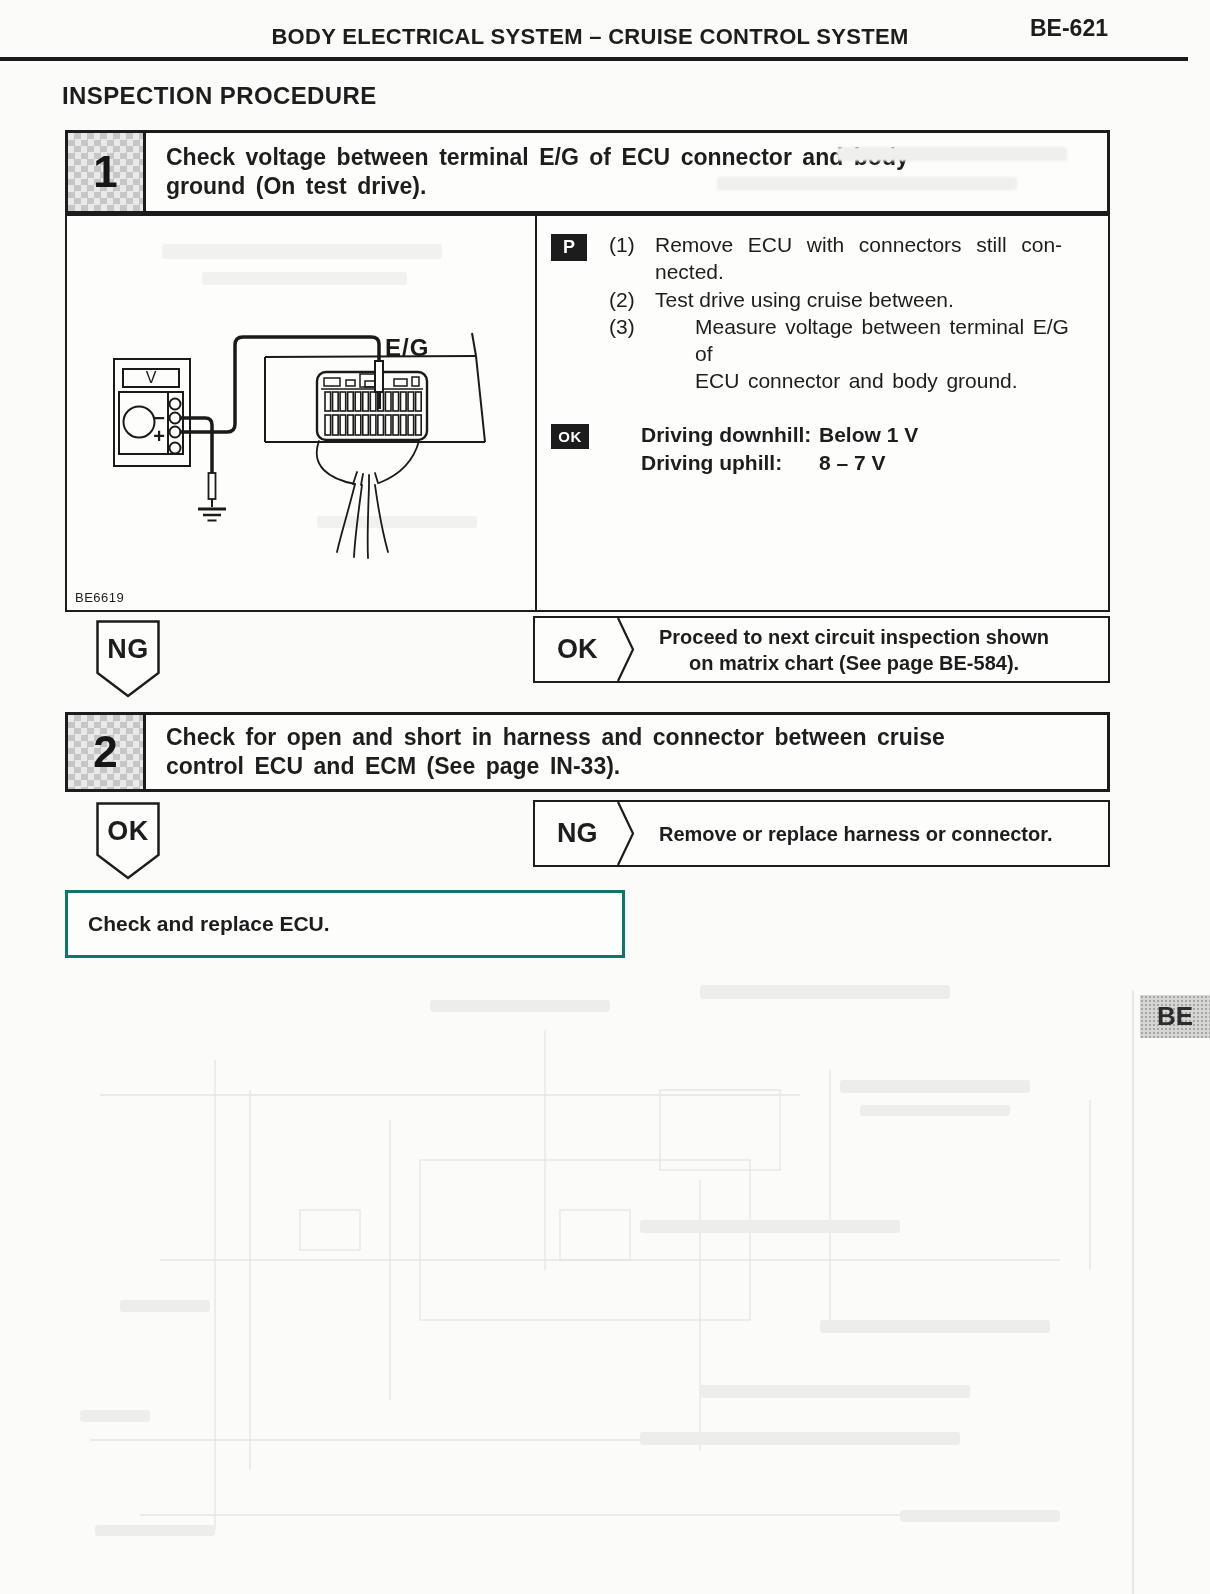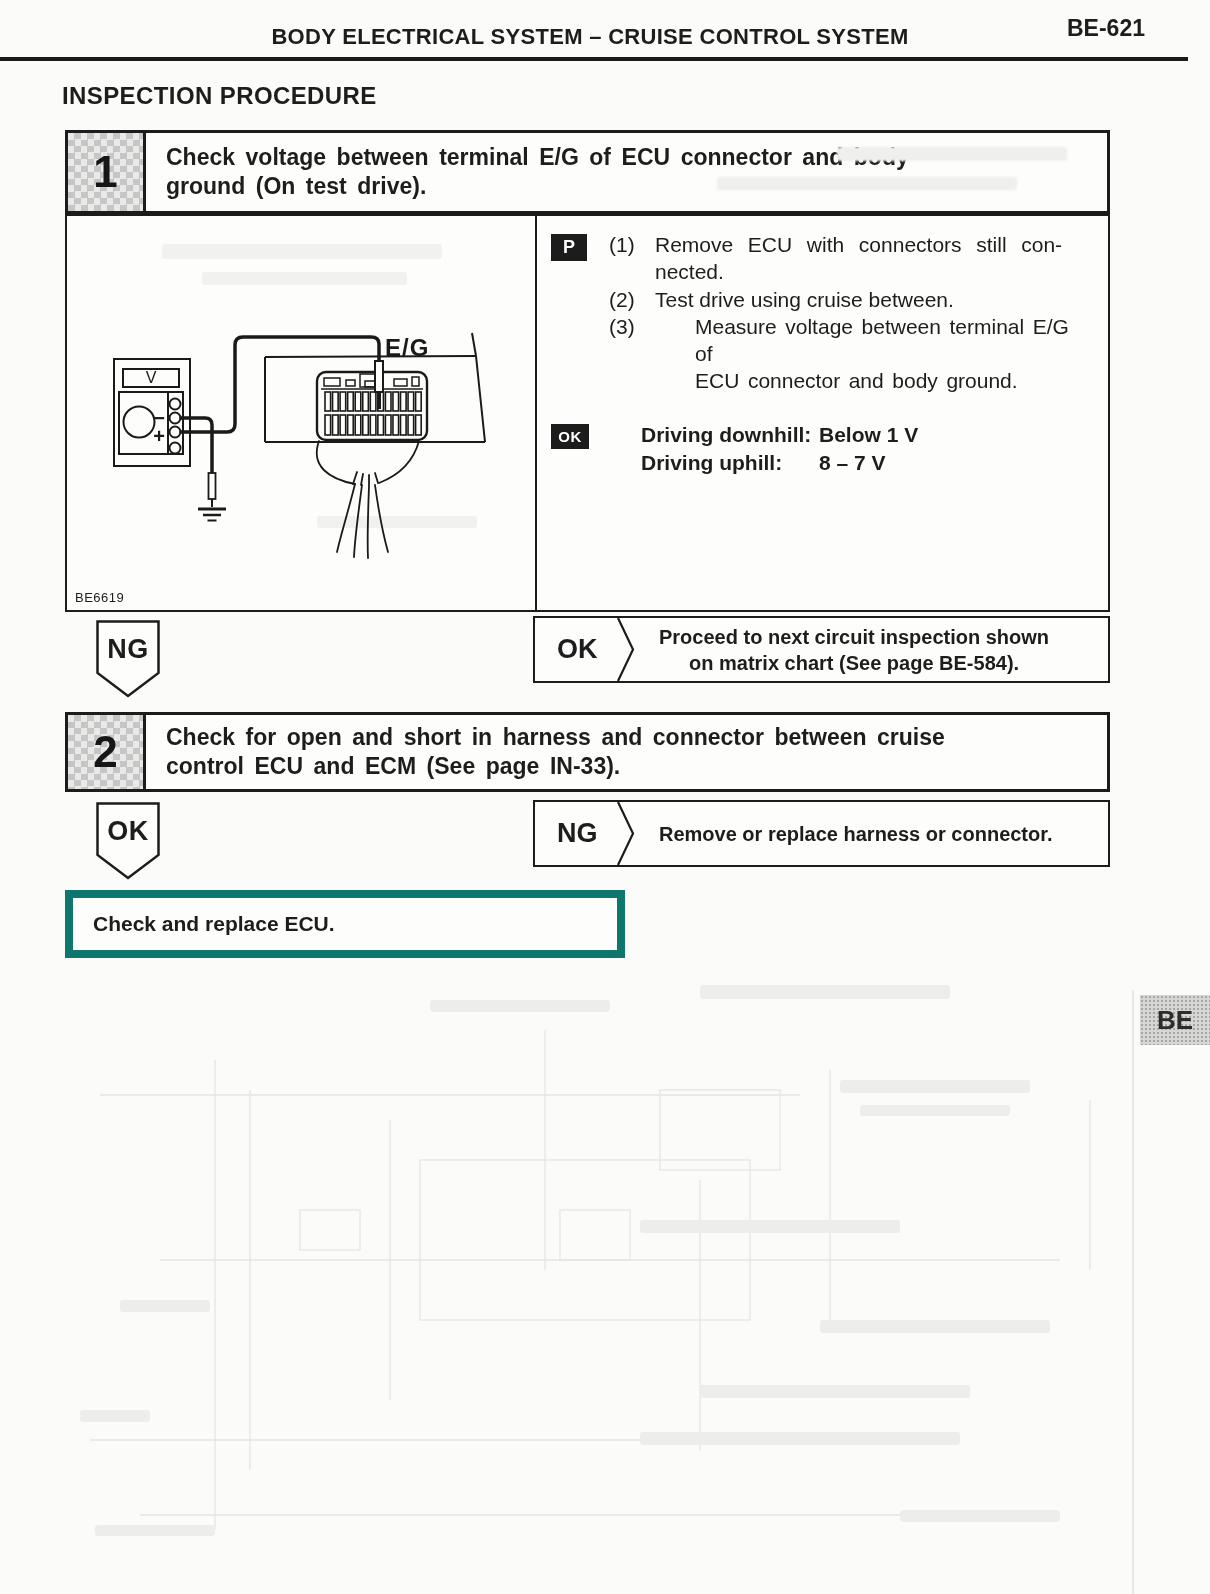--- a/index.html
+++ b/index.html
@@ -6,21 +6,21 @@
   .page{
     position:relative;width:1210px;height:1594px;margin:0 auto;
     background:#fbfbf9;color:#1d1d1d;overflow:hidden;
     font-family:"Liberation Sans","DejaVu Sans",sans-serif;
   }
   .abs{position:absolute;}
 
   
   .hdr-title{left:240px;top:24px;width:700px;text-align:center;
     font-weight:bold;font-size:22px;letter-spacing:.3px;}
-  .hdr-pageno{left:1030px;top:15px;font-weight:bold;font-size:23px;margin-left:37px;}
+  .hdr-pageno{left:1030px;top:15px;font-weight:bold;font-size:23px;}
   .hdr-rule{left:0;top:57px;width:1188px;height:4px;background:#1a1a1a;}
   .section-title{left:62px;top:82px;margin:0;font-size:24px;font-weight:bold;letter-spacing:.4px;}
 
   
   .step-header{border:3px solid #1c1c1c;background:#fdfdfb;display:flex;box-sizing:border-box;}
   #step1-header{left:65px;top:130px;width:1045px;height:84px;}
   #step2-header{left:65px;top:712px;width:1045px;height:80px;}
   .step-num{width:75px;flex:0 0 auto;border-right:3px solid #1c1c1c;
     display:flex;align-items:center;justify-content:center;
     font-weight:bold;font-size:44px;color:#161616;
@@ -62,26 +62,26 @@
 
   .branch-box{border:2px solid #1c1c1c;display:flex;align-items:center;
     box-sizing:border-box;background:#fdfdfb;}
   #ok-branch{left:533px;top:616px;width:577px;height:67px;}
   #ng-branch{left:533px;top:800px;width:577px;height:67px;}
   .branch-label{font-weight:bold;font-size:27px;margin-left:22px;width:58px;flex:0 0 auto;}
   .chevron{height:100%;width:22px;flex:0 0 auto;display:block;}
   .branch-text{margin-left:22px;font-weight:bold;font-size:20px;line-height:1.3;text-align:center;}
 
   
-  .final-box{left:65px;top:890px;width:560px;height:68px;border:8px solid #0f766e;
+  .final-box{left:65px;top:890px;width:560px;height:68px;border:3px solid #0f766e;
     display:flex;align-items:center;padding-left:20px;box-sizing:border-box;
     font-weight:bold;font-size:21px;background:#fdfdfb;}
 
   
-  .side-tab{left:1140px;top:995px;width:70px;height:50px;
+  .side-tab{left:1140px;top:995px;width:70px;height:43px;
     display:flex;align-items:center;justify-content:center;
     font-weight:bold;font-size:26px;color:#2c2c2c;
     background-color:#d6d6d4;
     background-image:radial-gradient(#a5a5a3 1px, rgba(0,0,0,0) 1.2px);
     background-size:4px 4px;}
 
   
   .ghost-bar{background:#efefed;border-radius:3px;filter:blur(1px);}
   .ghost-layer{left:0;top:970px;width:1210px;height:624px;opacity:.85;}
 </style>

